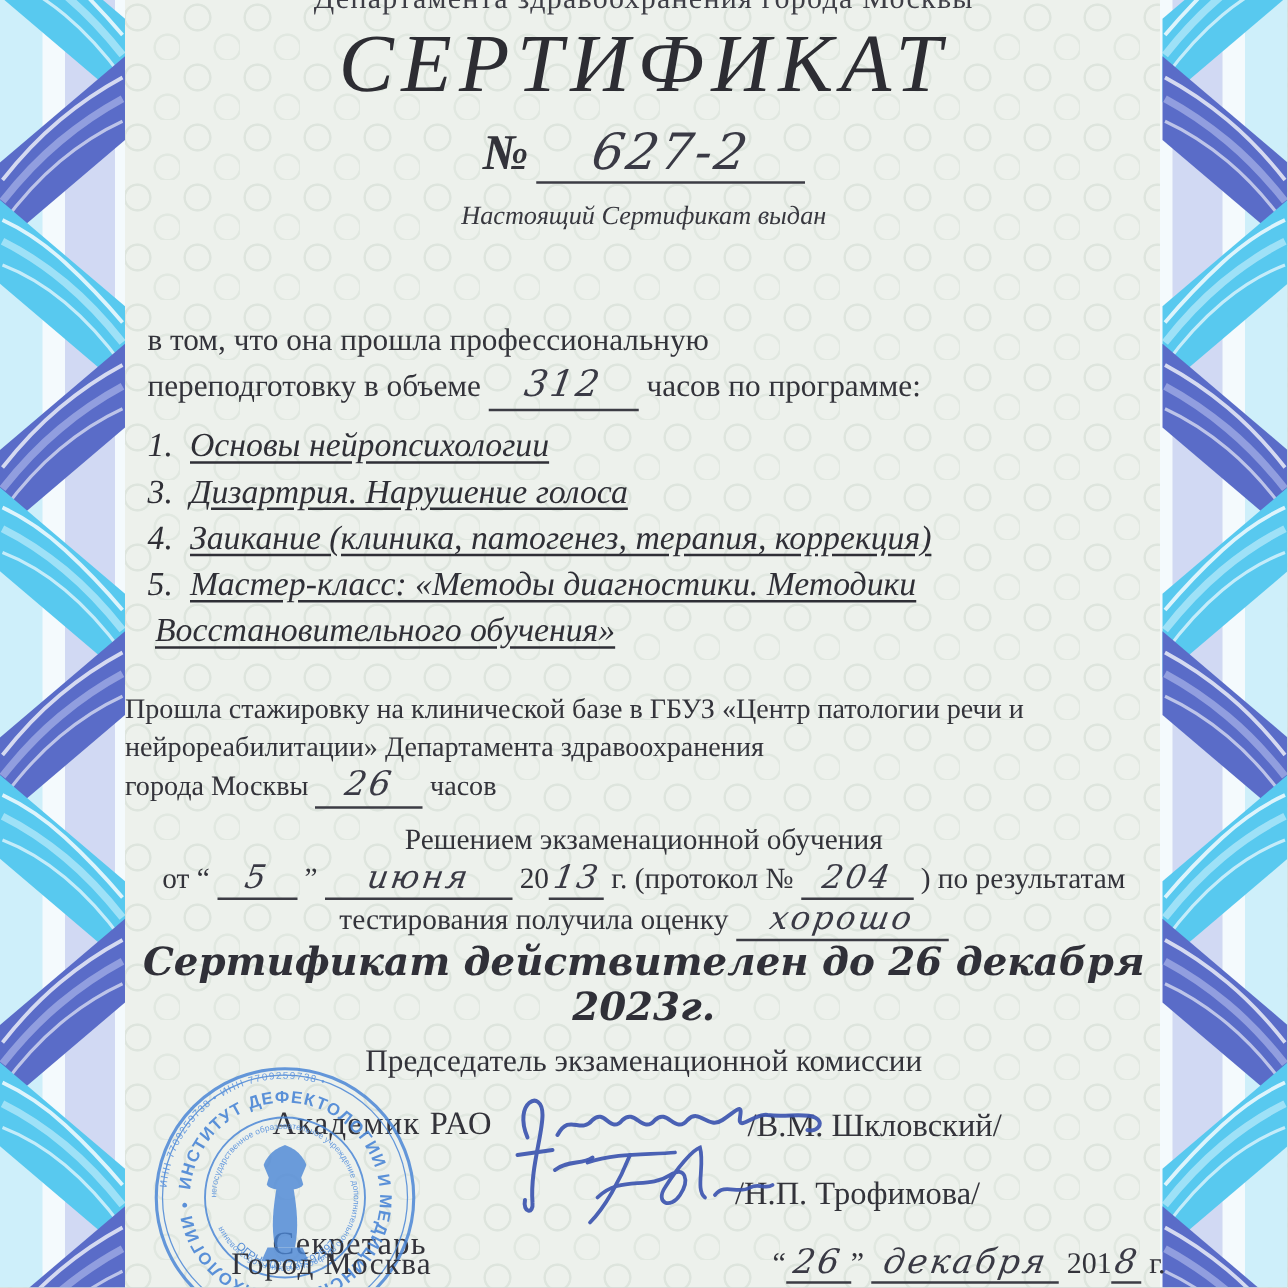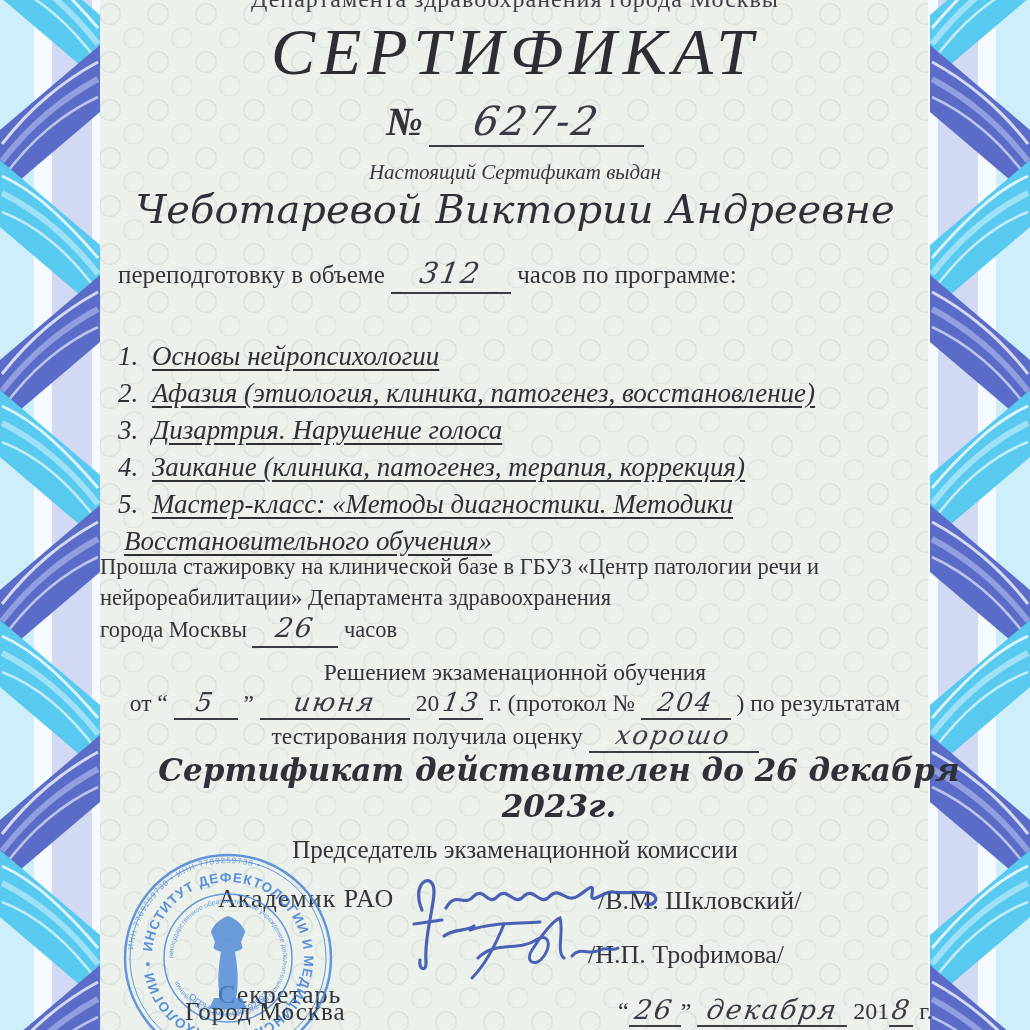--- a/index.html
+++ b/index.html
@@ -35,21 +35,21 @@
   .internship{top:552px;left:100px;width:740px;font-size:22.5px;line-height:30.5px;color:#34343b;}
   .internship .fill{width:86px;}
   .internship .hand{font-size:27px;}
   .commission{top:657px;left:100px;width:830px;text-align:center;font-size:23.5px;line-height:30px;}
   .commission .fill.day{width:64px;}
   .commission .fill.month{width:150px;}
   .commission .fill.year{width:44px;}
   .commission .fill.protocol{width:90px;}
   .commission .fill.grade{width:170px;}
   .commission .hand{font-size:26px;}
-  .validity{top:752px;font-size:31px;font-weight:bold;font-style:italic;font-family:"DejaVu Serif",serif;color:#303038;padding-left:44px;}
+  .validity{top:752px;font-size:31px;font-weight:bold;font-style:italic;font-family:"DejaVu Serif",serif;color:#303038;}
   .chairman{top:836px;font-size:25px;}
   .role1{top:884px;left:218px;font-size:26px;letter-spacing:1px;text-align:center;}
   .name1{top:886px;left:598px;font-size:26px;}
   .role2{top:936px;left:218px;font-size:26px;letter-spacing:1px;margin-top:44px;}
   .name2{top:940px;left:588px;font-size:26px;}
   .city{top:998px;left:185px;font-size:25px;letter-spacing:1px;}
   .date-line{top:994px;left:618px;font-size:24px;white-space:nowrap;}
   .date-line .fill.d{width:52px;}
   .date-line .fill.m{width:150px;}
   .date-line .fill.y{width:24px;}
@@ -115,33 +115,32 @@
 
   <div class="abs center issuer-clip">Департамента здравоохранения города Москвы</div>
 
   <div class="abs center title">СЕРТИФИКАТ</div>
 
   <div class="abs center cert-no">
     <span class="no-sign">№</span><span class="fill"><span class="hand">627-2</span></span>
   </div>
 
   <div class="abs center intro">Настоящий Сертификат выдан</div>
-  <div class="abs center name">Чеботаревой Виктории Андреевне</div>
 
   <div class="abs statement">
+    <div>в том, что она прошла профессиональную</div>
     <div>
       <span>переподготовку в объеме</span>
       <span class="fill"><span class="hand">312</span></span>
       <span>часов по программе:</span>
     </div>
   </div>
 
   <div class="abs program">
     <div><span class="num">1.</span><span class="ptext">Основы нейропсихологии</span></div>
-    <div><span class="num">2.</span><span class="ptext">Афазия (этиология, клиника, патогенез, восстановление)</span></div>
     <div><span class="num">3.</span><span class="ptext">Дизартрия. Нарушение голоса</span></div>
     <div><span class="num">4.</span><span class="ptext">Заикание (клиника, патогенез, терапия, коррекция)</span></div>
     <div><span class="num">5.</span><span class="ptext">Мастер-класс: «Методы диагностики. Методики</span></div>
     <div class="wrapline"><span class="ptext">Восстановительного обучения»</span></div>
   </div>
 
   <div class="abs internship">
     <div>Прошла стажировку на клинической базе в ГБУЗ «Центр патологии речи и</div>
     <div>нейрореабилитации» Департамента здравоохранения</div>
     <div>

